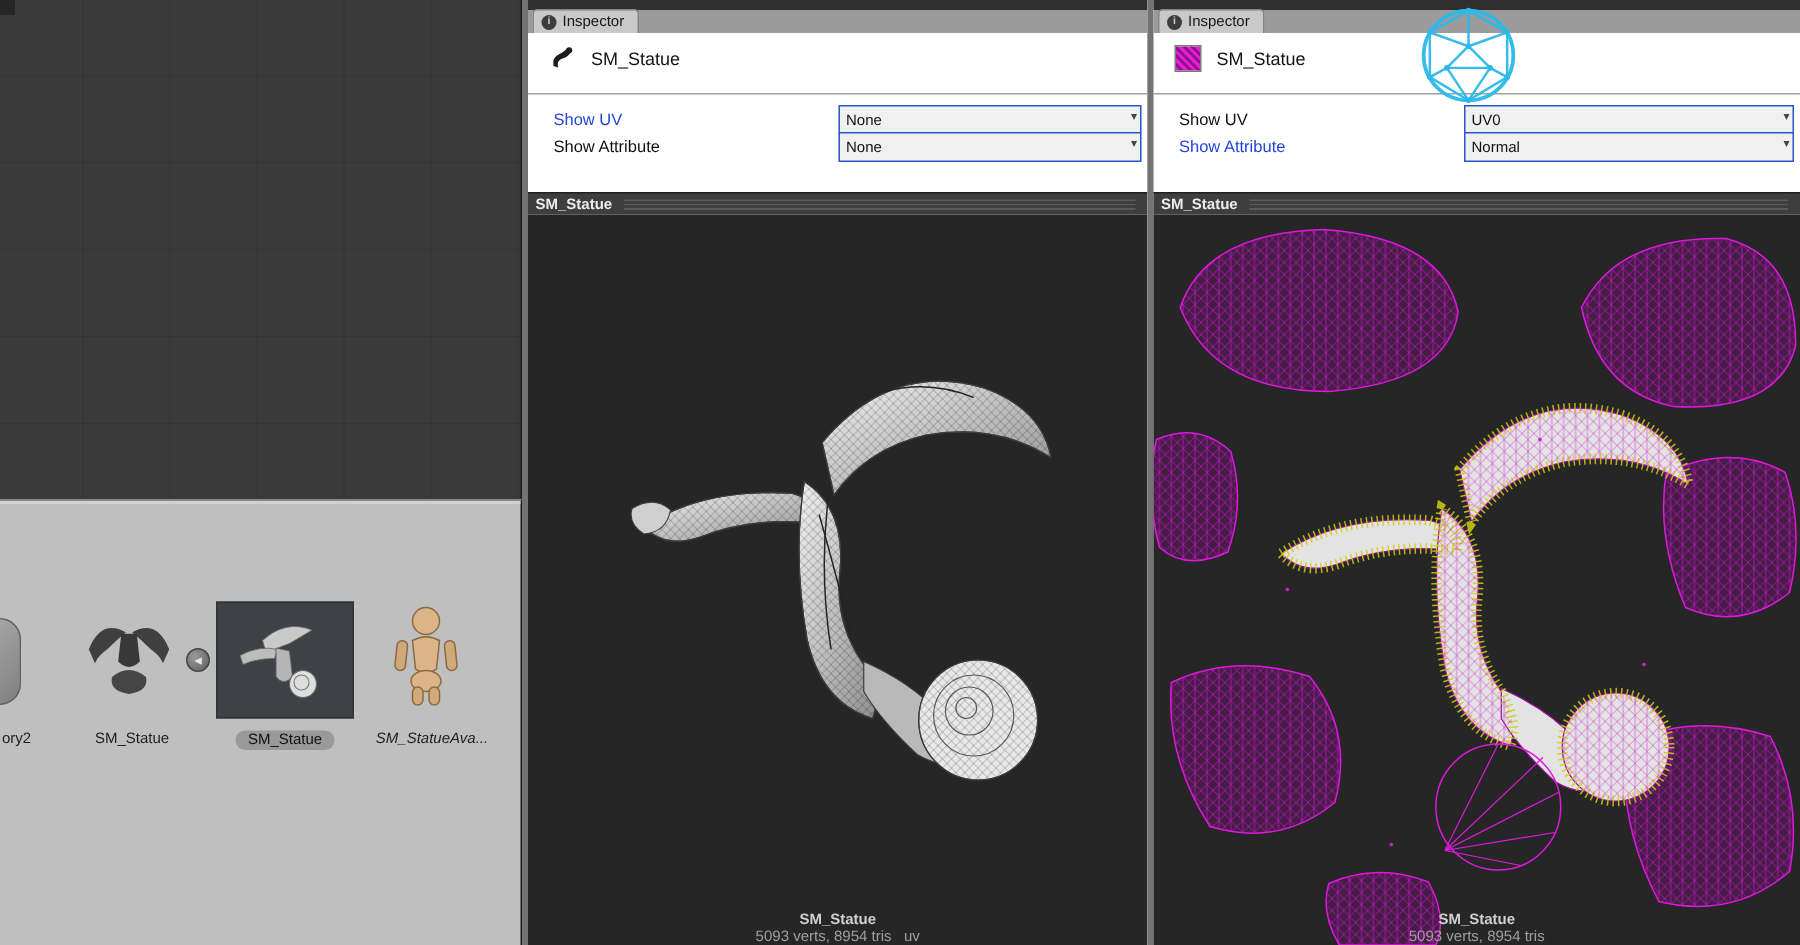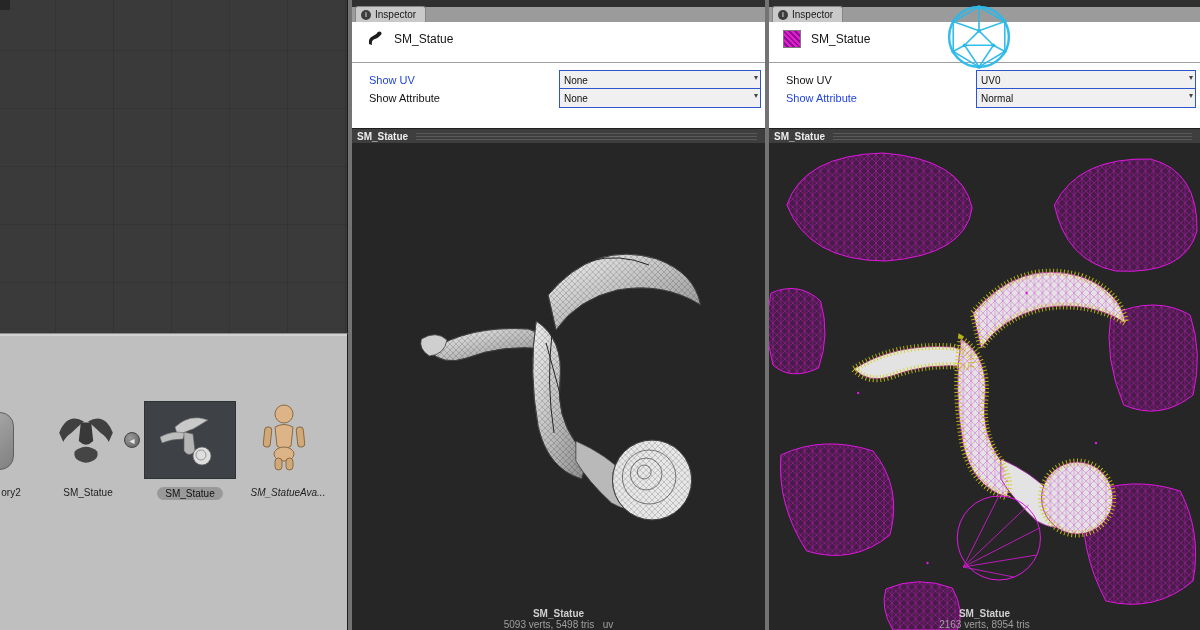--- a/index.html
+++ b/index.html
@@ -204,21 +204,21 @@
           <circle cx="295" cy="329" r="7" fill="none" stroke="#5a5a5a"></circle>
         </g>
         <g stroke="#242424" fill="none" stroke-width="1">
           <path d="M196,200 Q208,242 218,282"></path>
           <path d="M202,190 Q196,240 204,290"></path>
           <path d="M240,118 Q270,110 300,122"></path>
         </g>
       </svg>
       <div class="pinfo">
         <div class="n">SM_Statue</div>
-        <div class="s">5093 verts, 5498 tris   uv</div>
+        <div class="s">5093 verts, 8954 tris   uv</div>
       </div>
     </div>
   </div>
 
   <div class="inspector insp-right">
     <div class="tabbar">
       <div class="tab">
         <span class="info-badge">i</span>
         <span>Inspector</span>
       </div>
@@ -304,21 +304,21 @@
         </g>
         <g fill="#e018e0">
           <circle cx="260" cy="150" r="1.2"></circle>
             <circle cx="90" cy="250" r="1.2"></circle>
           <circle cx="330" cy="300" r="1.2"></circle>
             <circle cx="160" cy="420" r="1.2"></circle>
         </g>
       </svg>
       <div class="pinfo">
         <div class="n">SM_Statue</div>
-        <div class="s">2163 verts, 8954 tris</div>
+        <div class="s">5093 verts, 8954 tris</div>
       </div>
     </div>
   </div>
 
   <div class="logo">
     <svg width="66" height="66" viewBox="0 0 64 64">
       <g stroke="#2bb9ea" fill="none" stroke-width="1.6" opacity="0.95">
         <circle cx="32" cy="32" r="29" stroke-width="2.4"></circle>
         <path d="M32,3 L57,17 L57,46 L32,61 L7,46 L7,17 Z"></path>
         <path d="M32,3 L32,26 M7,17 L32,26 M57,17 L32,26 M32,26 L18,40 M32,26 L46,40 M18,40 L7,46 M18,40 L32,61 M46,40 L32,61 M46,40 L57,46 M18,40 L46,40"></path>

